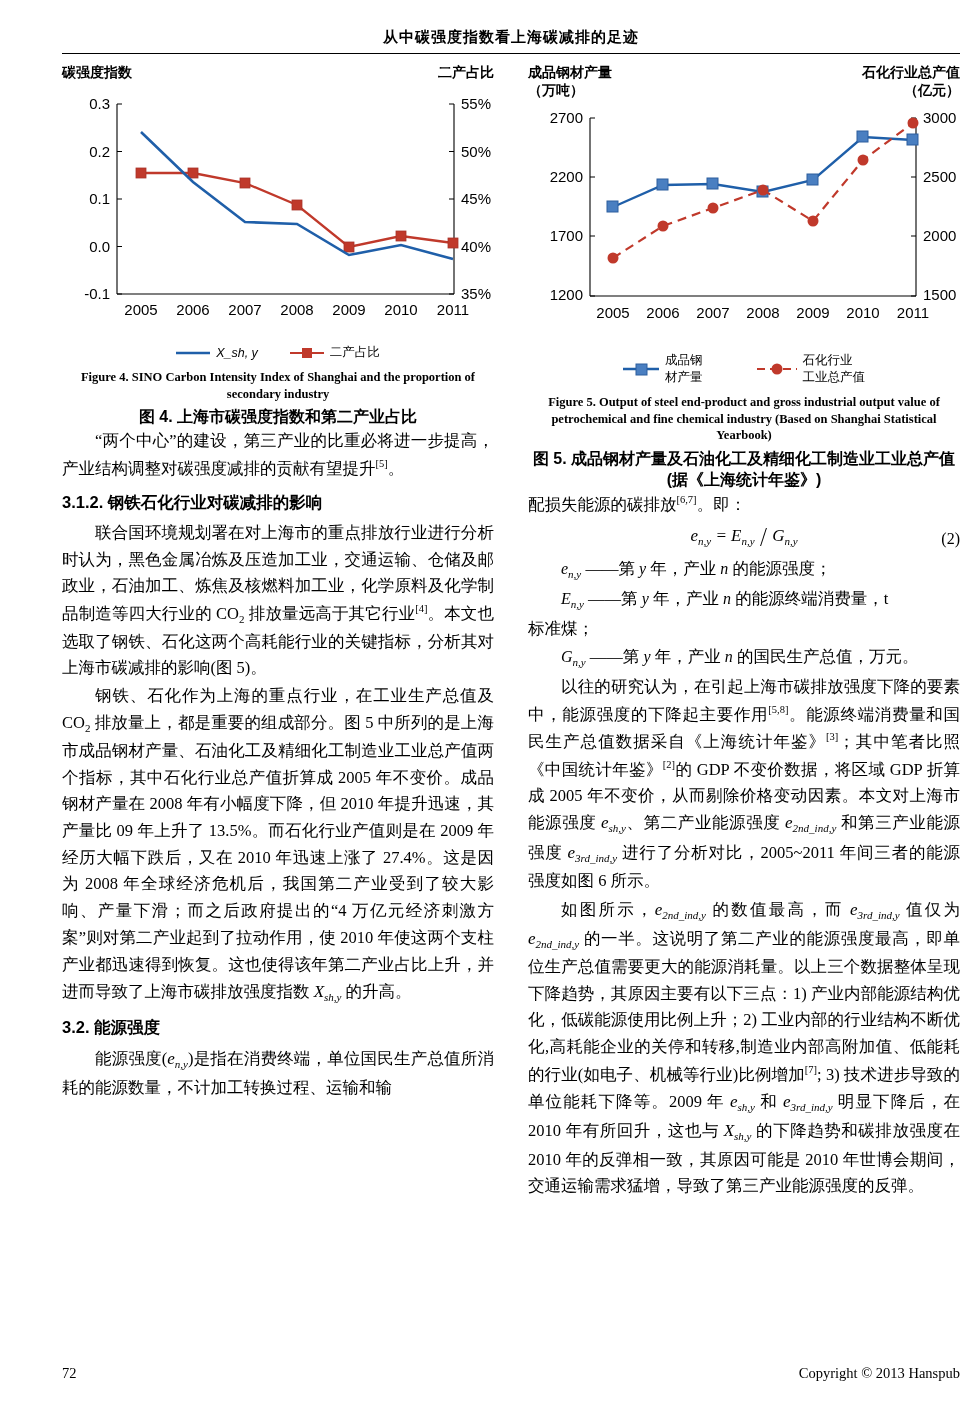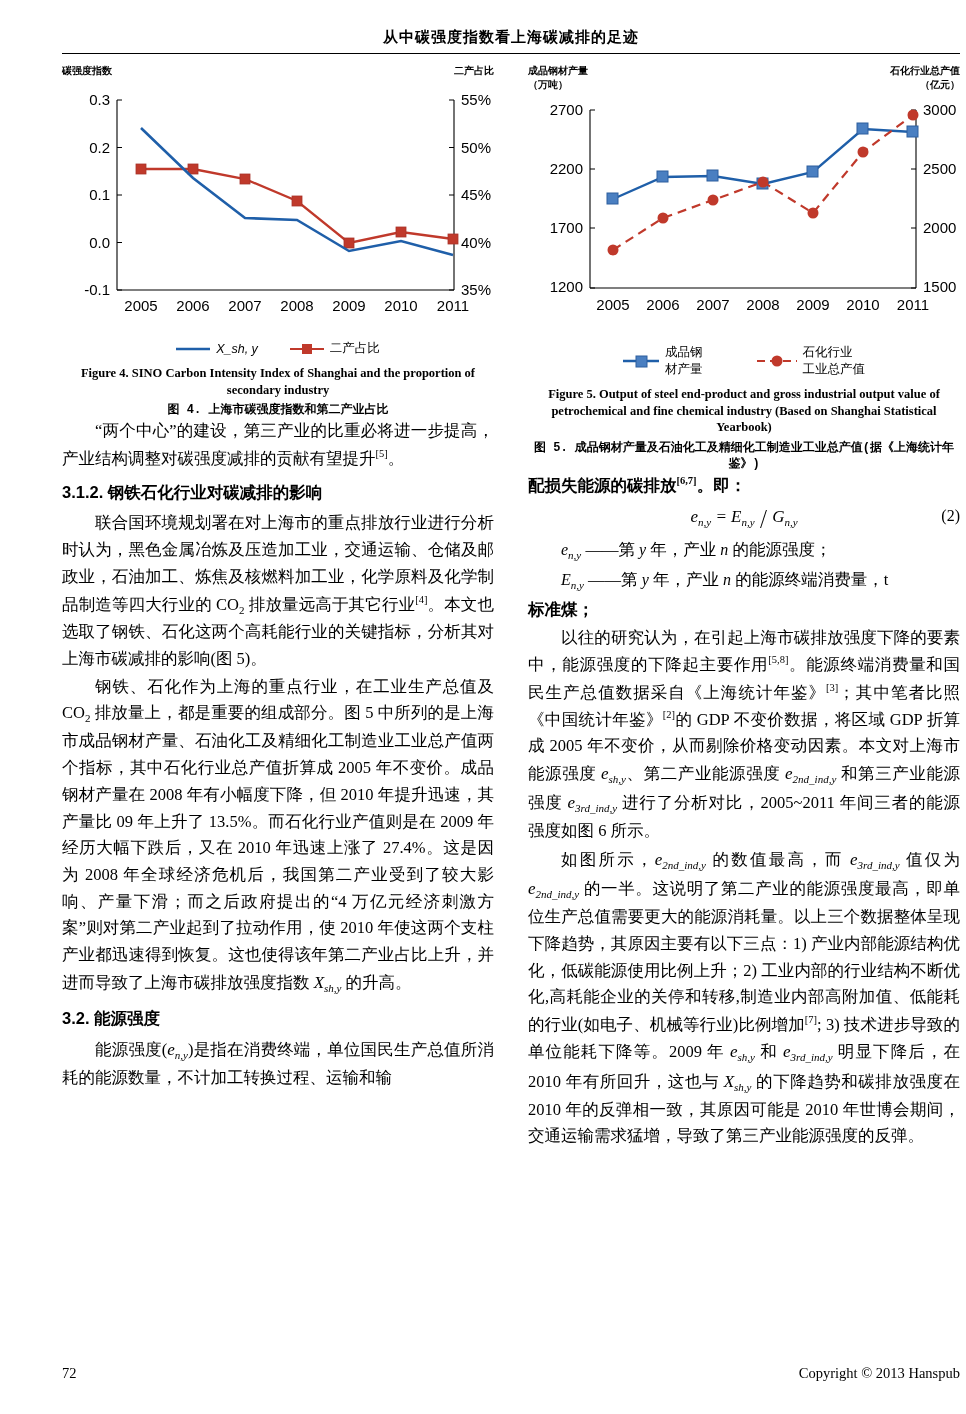--- a/index.html
+++ b/index.html
@@ -40,29 +40,29 @@
   
   .figbox{width:432px;}
   .figcap{
     font-size:12.5px;
     font-weight:bold;
     text-align:center;
     line-height:1.33;
     margin-top:8px;
   }
   .figcap-cn{
-    font-size:12px;
+    font-size:16px;
     font-weight:bold;
     text-align:center;
     line-height:1.35;
     margin-top:4px;
-    font-family:Liberation Mono, monospace;
+    font-family:Liberation Sans, sans-serif;
   }
   .axlabel{
-    font-size:10px;
+    font-size:14px;
     font-family:"Liberation Sans", sans-serif;
     font-weight:bold;
   }
   .axrow{display:flex;justify-content:space-between;align-items:flex-start;}
   .axrow .r{text-align:right;}
   svg{display:block;}
 
   .legendrow{
     display:flex;justify-content:center;gap:32px;
     font-size:12.5px;margin-top:2px;
@@ -73,30 +73,30 @@
   
   p{
     margin:0 0 0 0;
     font-size:16.5px;
     line-height:1.62;
     text-align:justify;
     text-justify:inter-ideograph;
     font-family:"Liberation Serif", serif;
   }
   .para{text-indent:2em;margin-bottom:1px;}
-  .noindent{text-indent:0;font-weight:bold;}
+  .noindent{text-indent:0;}
   h3{
     font-size:16.5px;
     font-family:"Liberation Sans", sans-serif;
     font-weight:bold;
     margin:10px 0 6px 0;
   }
   .sup{font-size:10.5px;vertical-align:super;}
   .eqline{
-    display:flex;align-items:flex-start;justify-content:center;
+    display:flex;align-items:flex-end;justify-content:center;
     gap:0;margin:8px 0 8px 0;position:relative;
   }
   .eq{font-style:italic;font-size:17px;font-family:"Liberation Serif",serif;}
   .eqno{position:absolute;right:0;font-style:normal;font-size:16px;}
   .sub{font-size:11px;vertical-align:sub;font-style:italic;}
   .frac{display:inline-block;vertical-align:middle;}
   .defline{font-size:16.5px;line-height:1.62;margin:2px 0;text-indent:2em;}
   .defline .eq{font-size:16px;}
   .it{font-style:italic;}
 
@@ -337,20 +337,21 @@
           e<span class="sub">n,y</span> = E<span class="sub">n,y</span>
           <span class="frac" style="border-left:1px solid #000;transform:skewX(-18deg);display:inline-block;height:18px;margin:0 4px;"></span>
           G<span class="sub">n,y</span>
         </span>
         <span class="eqno">(2)</span>
       </div>
 
       <div class="defline"><span class="eq">e<span class="sub">n,y</span></span> ——第 <span class="eq">y</span> 年，产业 <span class="eq">n</span> 的能源强度；</div>
       <div class="defline"><span class="eq">E<span class="sub">n,y</span></span> ——第 <span class="eq">y</span> 年，产业 <span class="eq">n</span> 的能源终端消费量，t</div>
       <p class="para noindent">标准煤；</p>
+      <div class="defline"><span class="eq">G<span class="sub">n,y</span></span> ——第 <span class="eq">y</span> 年，产业 <span class="eq">n</span> 的国民生产总值，万元。</div>
 
       <p class="para">以往的研究认为，在引起上海市碳排放强度下降的要素中，能源强度的下降起主要作用<span class="sup">[5,8]</span>。能源终端消费量和国民生产总值数据采自《上海统计年鉴》<span class="sup">[3]</span>；其中笔者比照《中国统计年鉴》<span class="sup">[2]</span>的 GDP 不变价数据，将区域 GDP 折算成 2005 年不变价，从而剔除价格变动因素。本文对上海市能源强度 <span class="eq">e<span class="sub">sh,y</span></span>、第二产业能源强度 <span class="eq">e<span class="sub">2nd_ind,y</span></span> 和第三产业能源强度 <span class="eq">e<span class="sub">3rd_ind,y</span></span> 进行了分析对比，2005~2011 年间三者的能源强度如图 6 所示。</p>
 
       <p class="para">如图所示，<span class="eq">e<span class="sub">2nd_ind,y</span></span> 的数值最高，而 <span class="eq">e<span class="sub">3rd_ind,y</span></span> 值仅为 <span class="eq">e<span class="sub">2nd_ind,y</span></span> 的一半。这说明了第二产业的能源强度最高，即单位生产总值需要更大的能源消耗量。以上三个数据整体呈现下降趋势，其原因主要有以下三点：1) 产业内部能源结构优化，低碳能源使用比例上升；2) 工业内部的行业结构不断优化,高耗能企业的关停和转移,制造业内部高附加值、低能耗的行业(如电子、机械等行业)比例增加<span class="sup">[7]</span>; 3) 技术进步导致的单位能耗下降等。2009 年 <span class="eq">e<span class="sub">sh,y</span></span> 和 <span class="eq">e<span class="sub">3rd_ind,y</span></span> 明显下降后，在 2010 年有所回升，这也与 <span class="eq">X<span class="sub">sh,y</span></span> 的下降趋势和碳排放强度在 2010 年的反弹相一致，其原因可能是 2010 年世博会期间，交通运输需求猛增，导致了第三产业能源强度的反弹。</p>
 
     </div>
   </div>
 
   <div class="divline"></div>
   <div class="footer">

